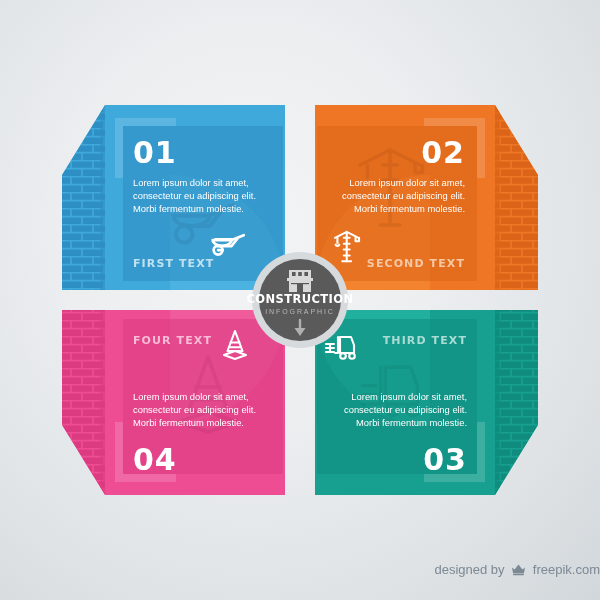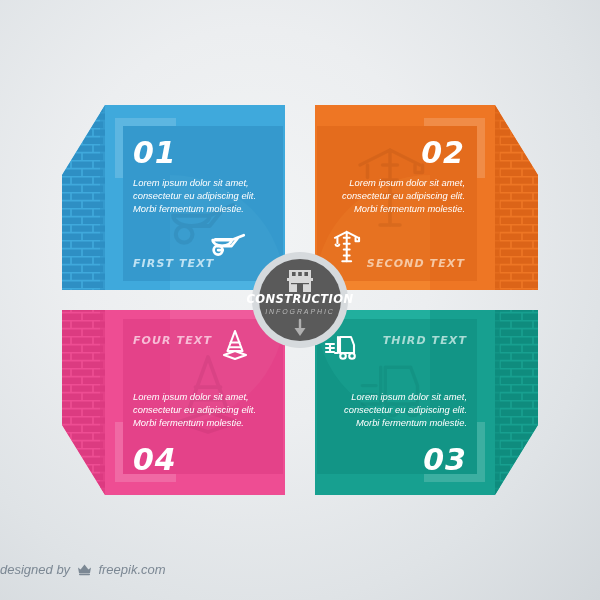--- a/index.html
+++ b/index.html
@@ -2,36 +2,36 @@
 <html><head>
 <meta charset="utf-8">
 <style>
   * { margin:0; padding:0; box-sizing:border-box; }
   html,body { width:600px; height:600px; }
   body {
     font-family:"Liberation Sans", sans-serif;
     background:radial-gradient(ellipse at 42% 38%, #f2f4f5 0%, #eceef0 38%, #dfe3e6 72%, #d2d7db 100%);
     position:relative; overflow:hidden;
   }
-  #stage { position:absolute; inset:0;font-style:italic; }
+  #stage { position:absolute; inset:0; }
   svg.layer { position:absolute; left:0; top:0; width:600px; height:600px; }
 
   .num { font-family:"DejaVu Sans", sans-serif; font-weight:bold; font-size:30px; fill:#ffffff; letter-spacing:1px; }
   .para { font-family:"Liberation Sans", sans-serif; font-size:9.4px; fill:#ffffff; }
   .label { font-family:"DejaVu Sans", sans-serif; font-weight:bold; font-size:11px; letter-spacing:1.1px; }
   .label.blue { fill:#bfe2f3; }
   .label.orange { fill:#f6c8a4; }
   .label.pink { fill:#f7bcd6; }
   .label.teal { fill:#a9dcd5; }
 
   .badgeTitle { font-family:"DejaVu Sans", sans-serif; font-weight:bold; font-size:11.5px; fill:#ffffff; letter-spacing:0.4px; }
   .badgeSub { font-family:"Liberation Sans", sans-serif; font-size:7px; fill:#b9b9b9; letter-spacing:1.9px; }
 
   .credit {
-    position:absolute; left:0; right:0; top:562px; text-align:left;
+    position:absolute; left:0; right:0; top:562px; text-align:right;
     font-family:"Liberation Sans", sans-serif; font-size:13px; color:#7c8894;
   }
   .credit .crown { display:inline-block; vertical-align:-2px; margin:0 3px; }
 </style>
 </head>
 <body>
 
 <div id="stage">
 
   <svg class="layer" viewBox="0 0 600 600">

